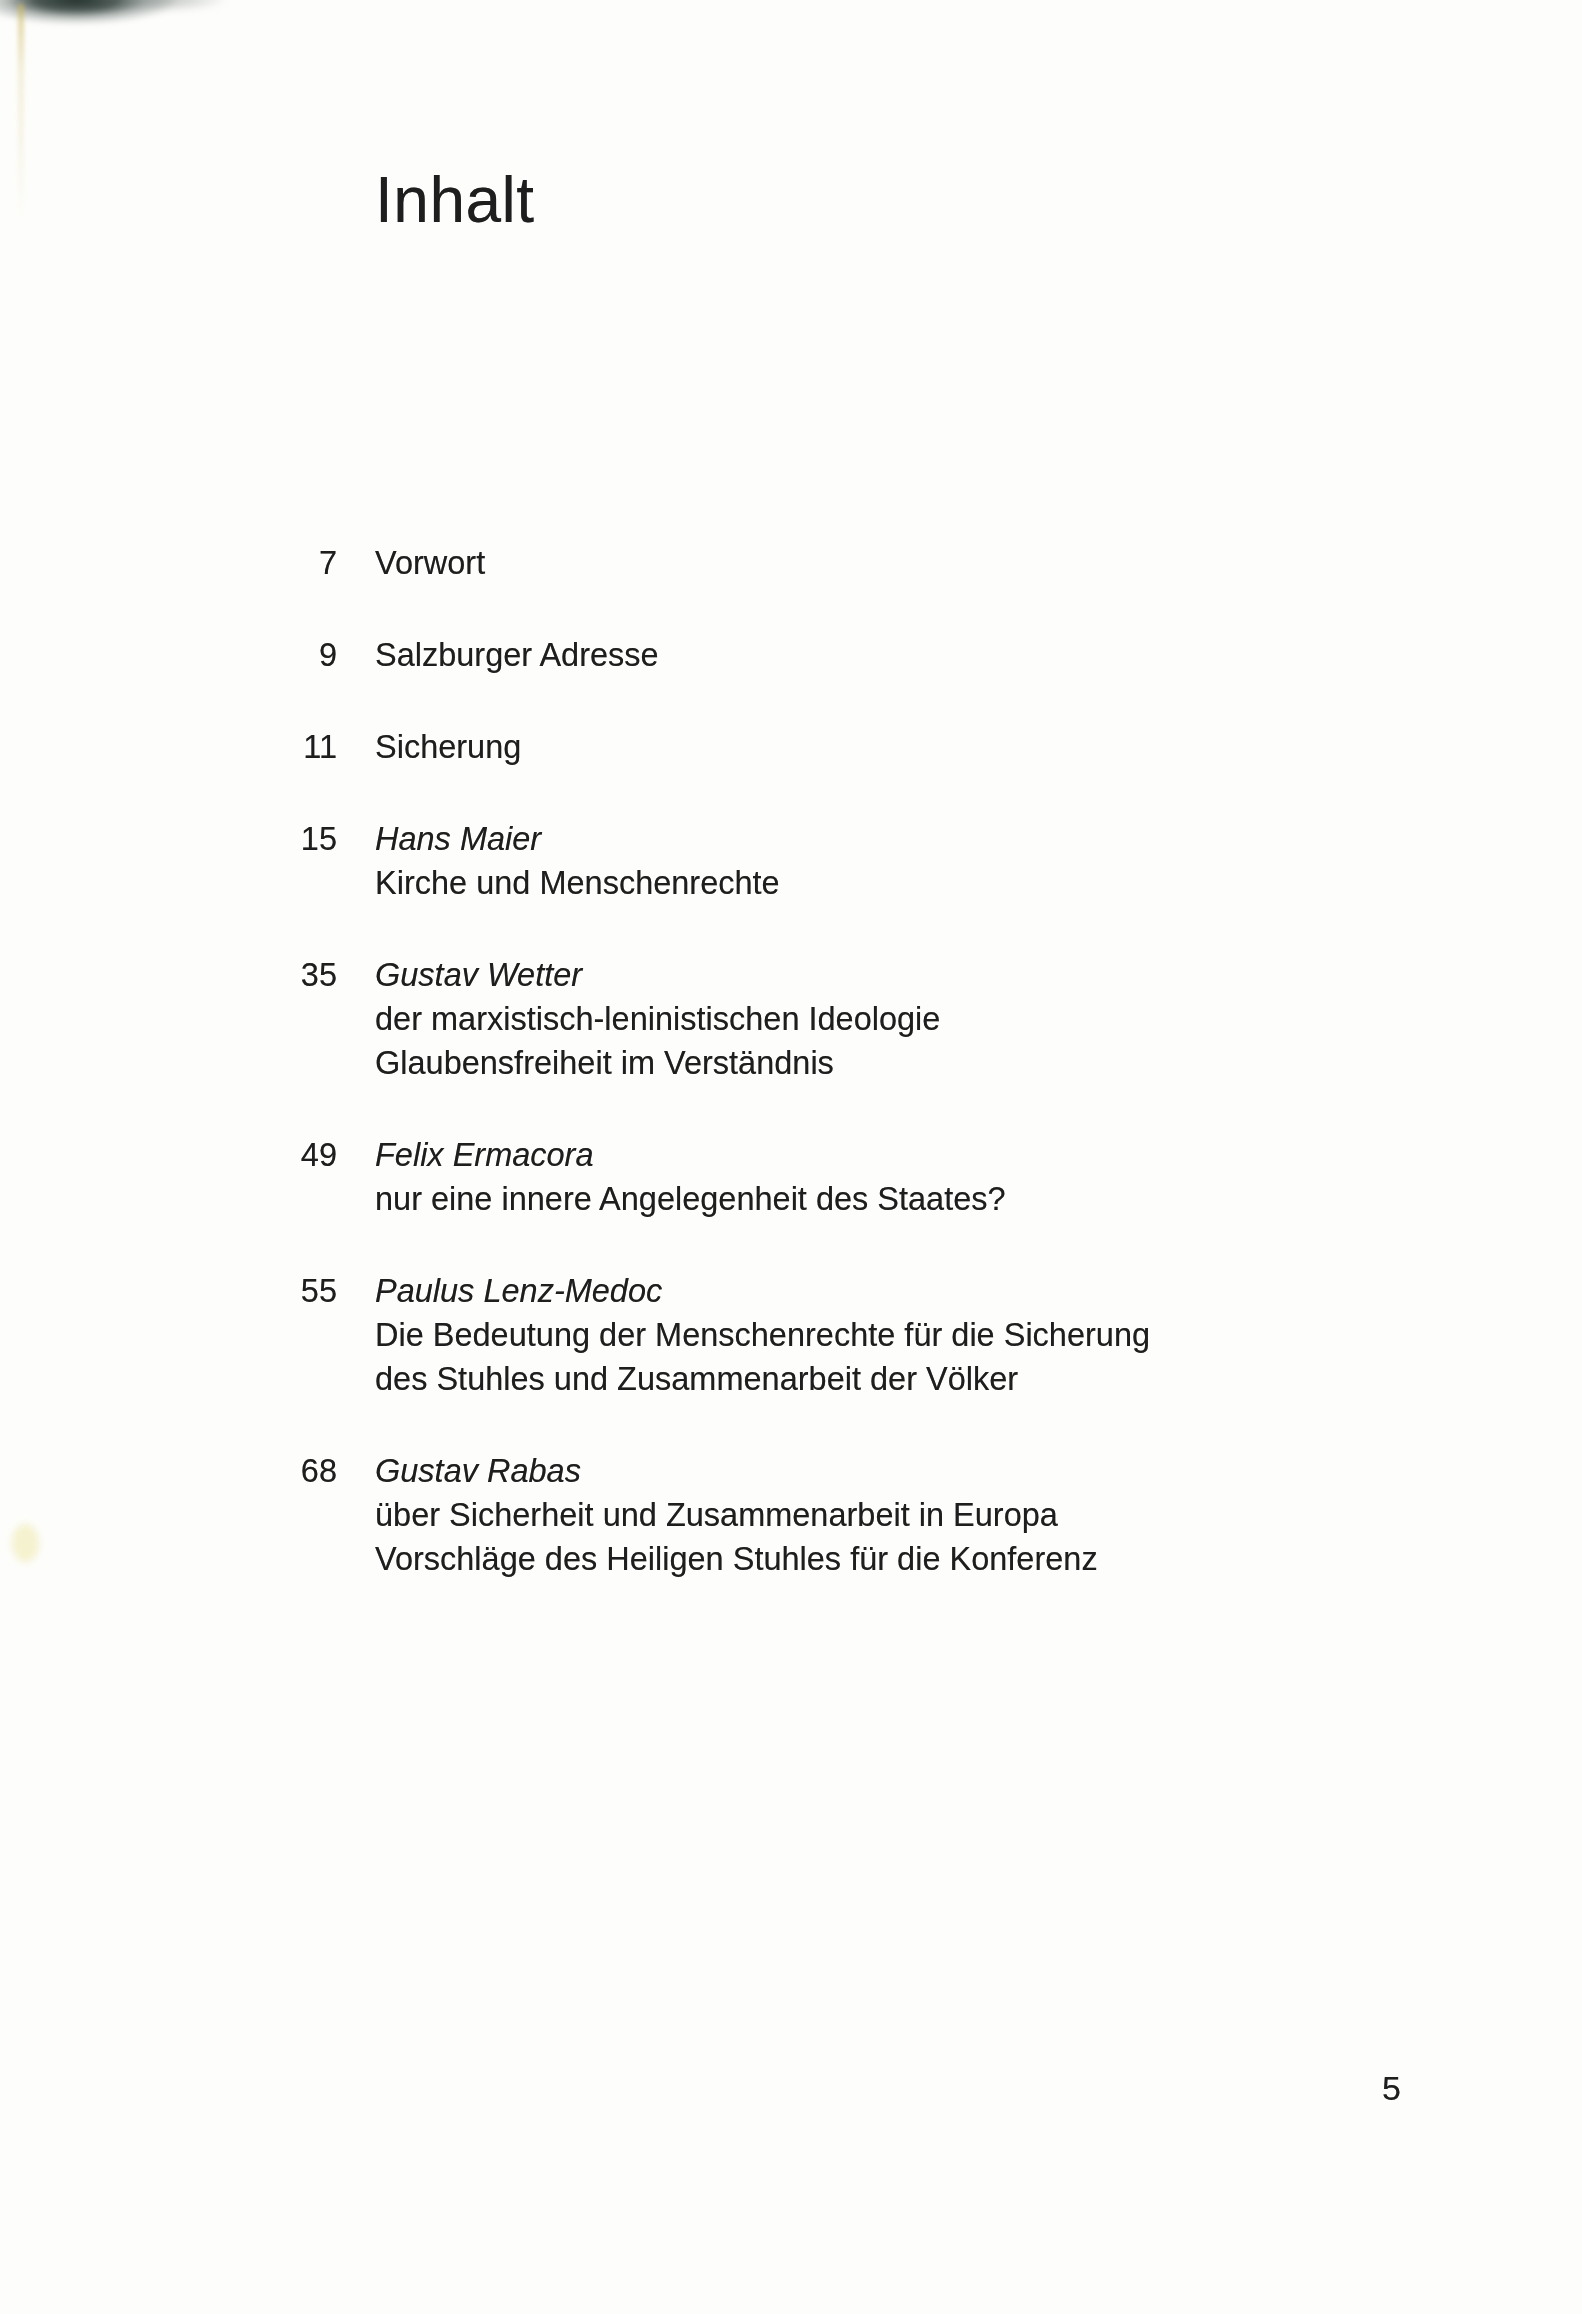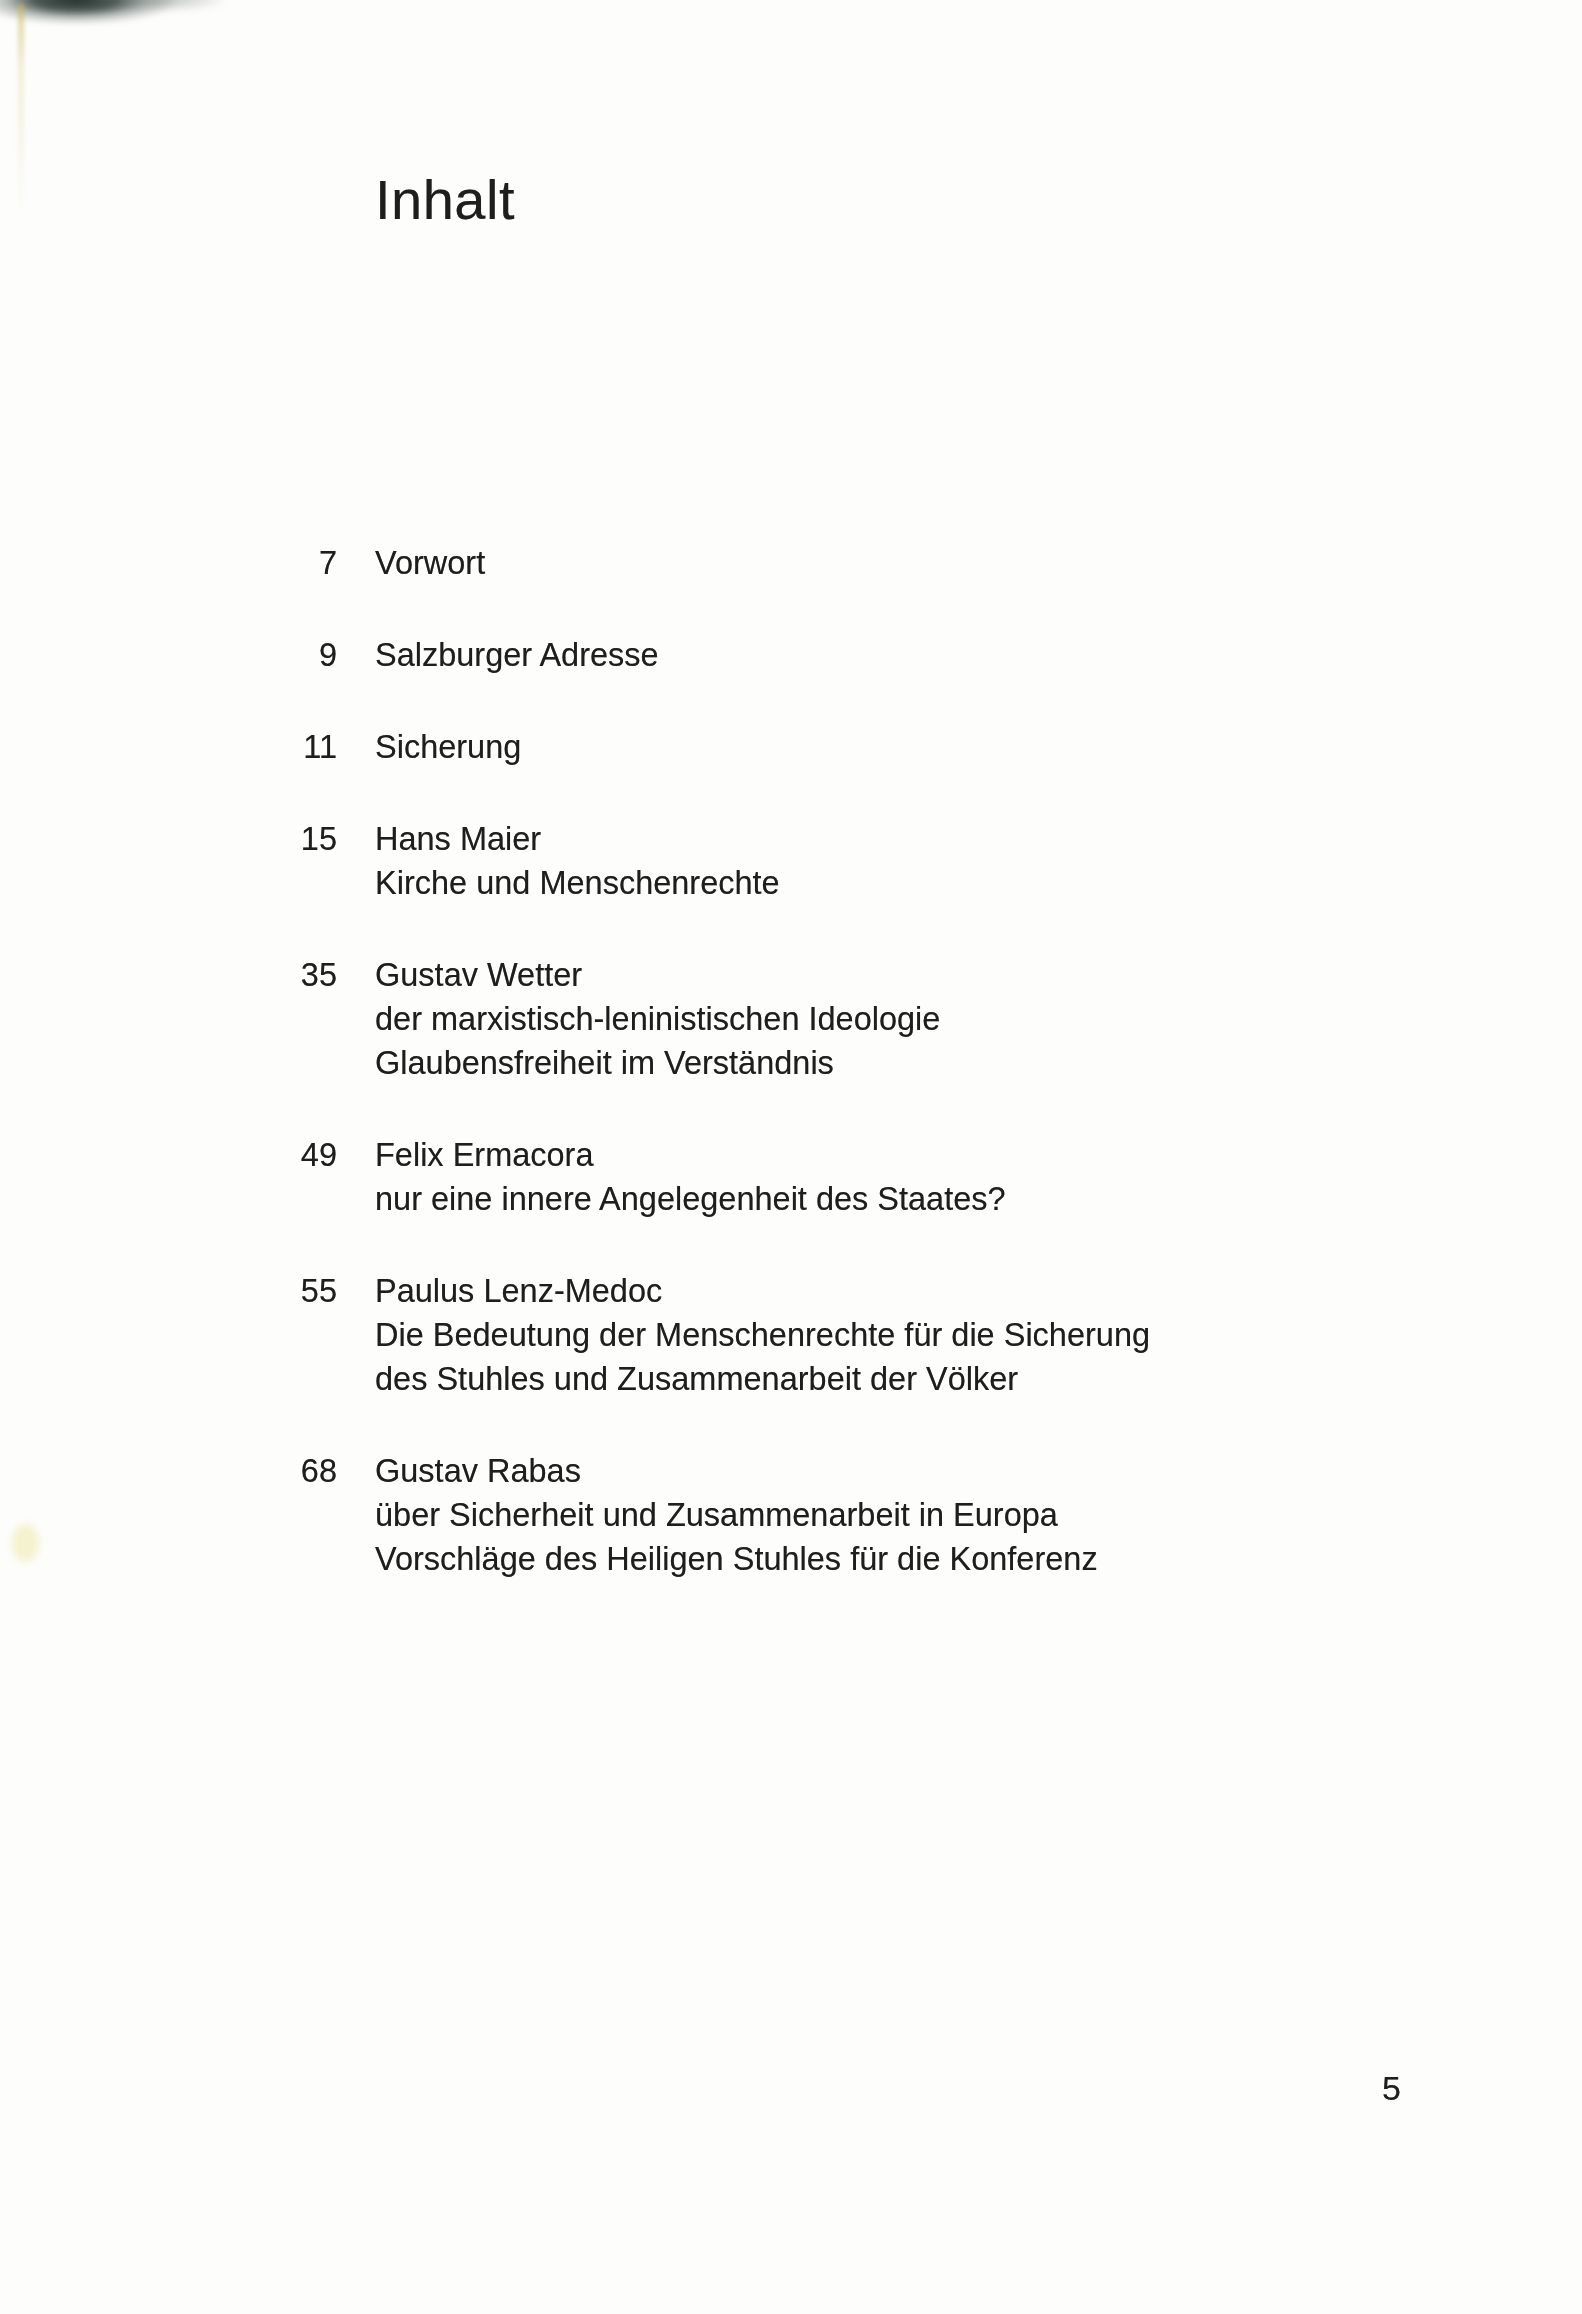--- a/index.html
+++ b/index.html
@@ -65,21 +65,21 @@
     border-radius: 50%;
     background: rgba(238, 233, 172, 0.55);
     filter: blur(3.8px);
   }
   
   .title {
     position: absolute;
     left: 375px;
     top: 176px;
     margin: 0;
-    font-size: 56px;
+    font-size: 64px;
     line-height: 48px;
     font-weight: 400;
     letter-spacing: 0.5px;
     text-shadow: 0 0 0.6px rgba(20, 20, 20, 0.55);
   }
   
   .toc {
     position: absolute;
     left: 287px;
     top: 541px;
@@ -95,20 +95,21 @@
   }
   .entry-num {
     flex: none;
     width: 50px;
     text-align: right;
   }
   .entry-text {
     margin-left: 38px;
   }
   .author {
+    font-style: italic;
   }
   
   .folio {
     position: absolute;
     left: 1334px;
     top: 2066px;
     width: 67px;
     text-align: right;
     font-size: 34px;
     line-height: 44px;

